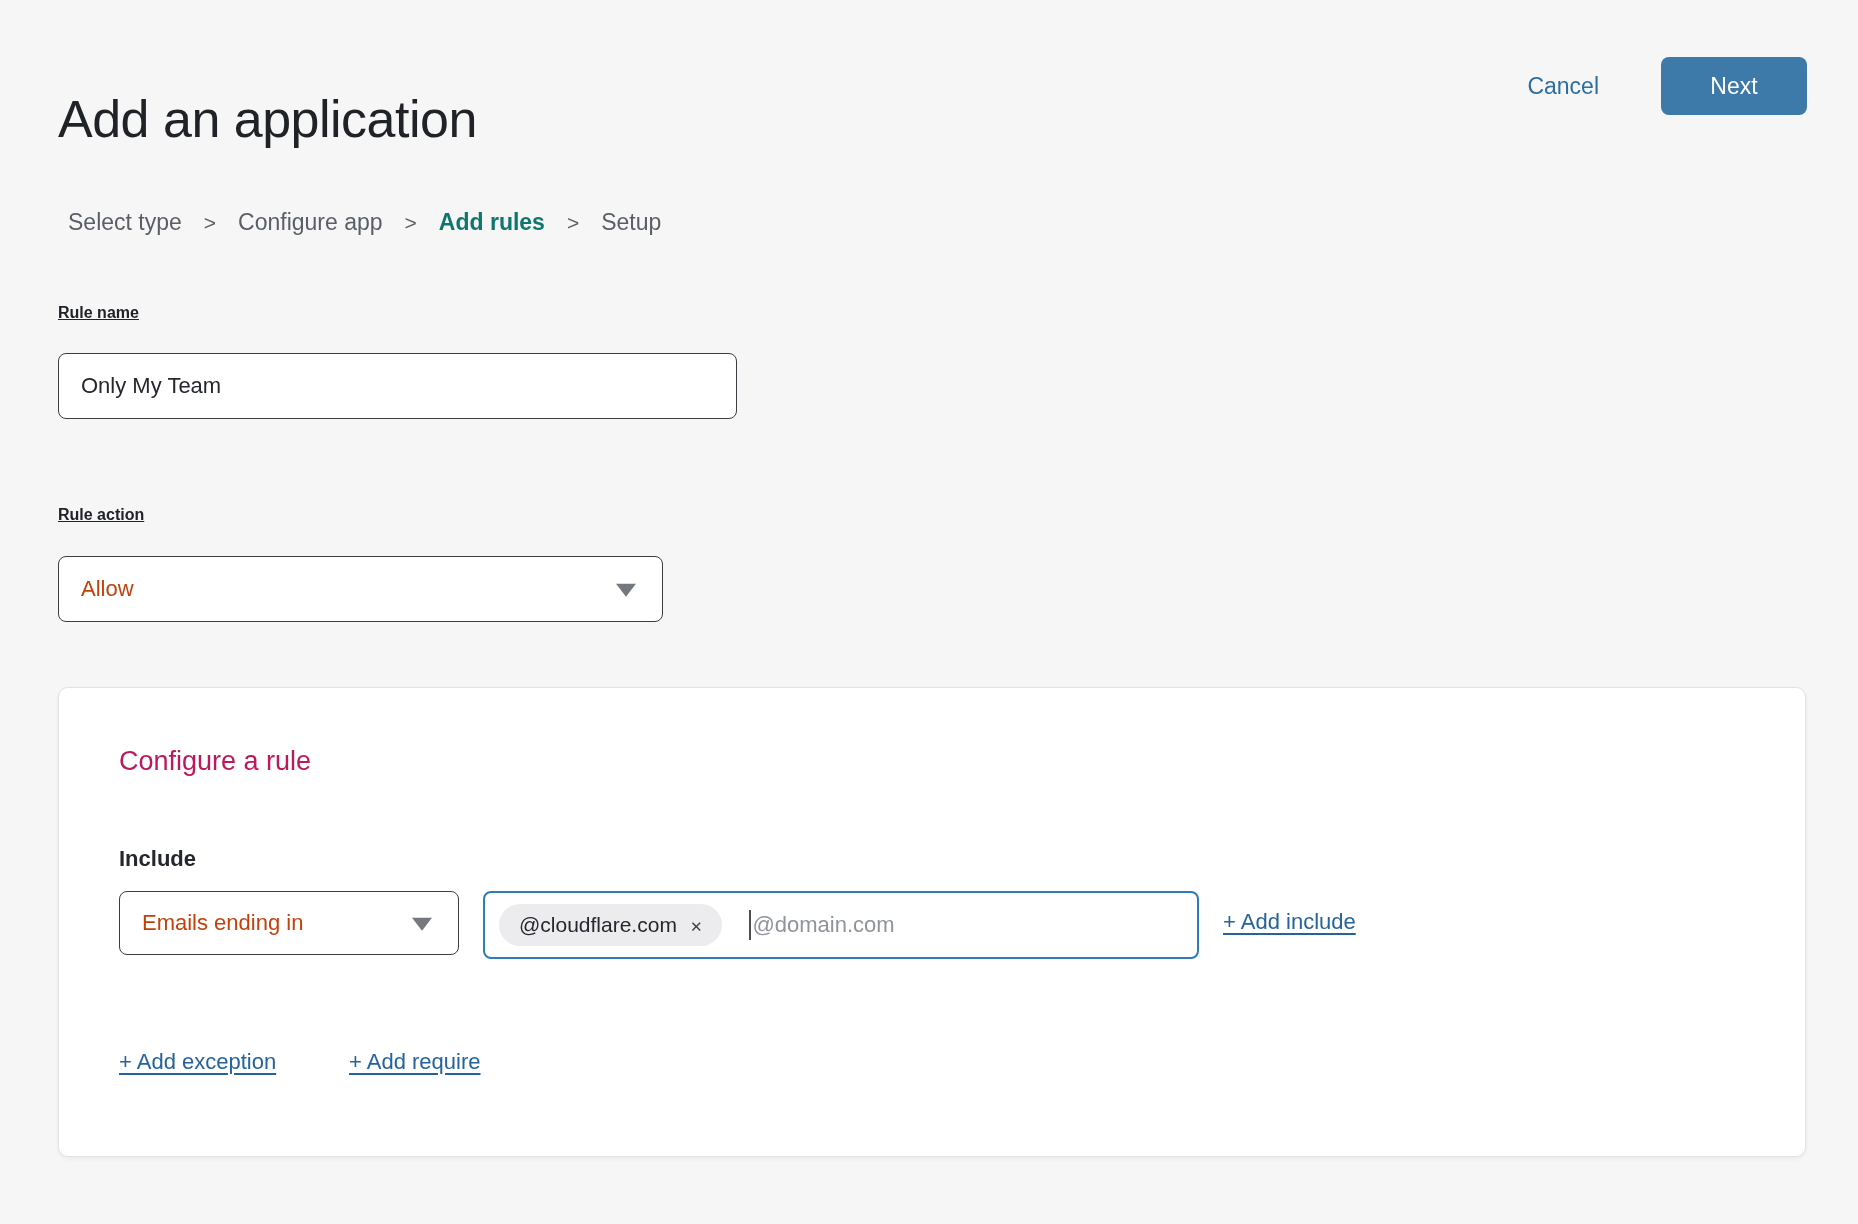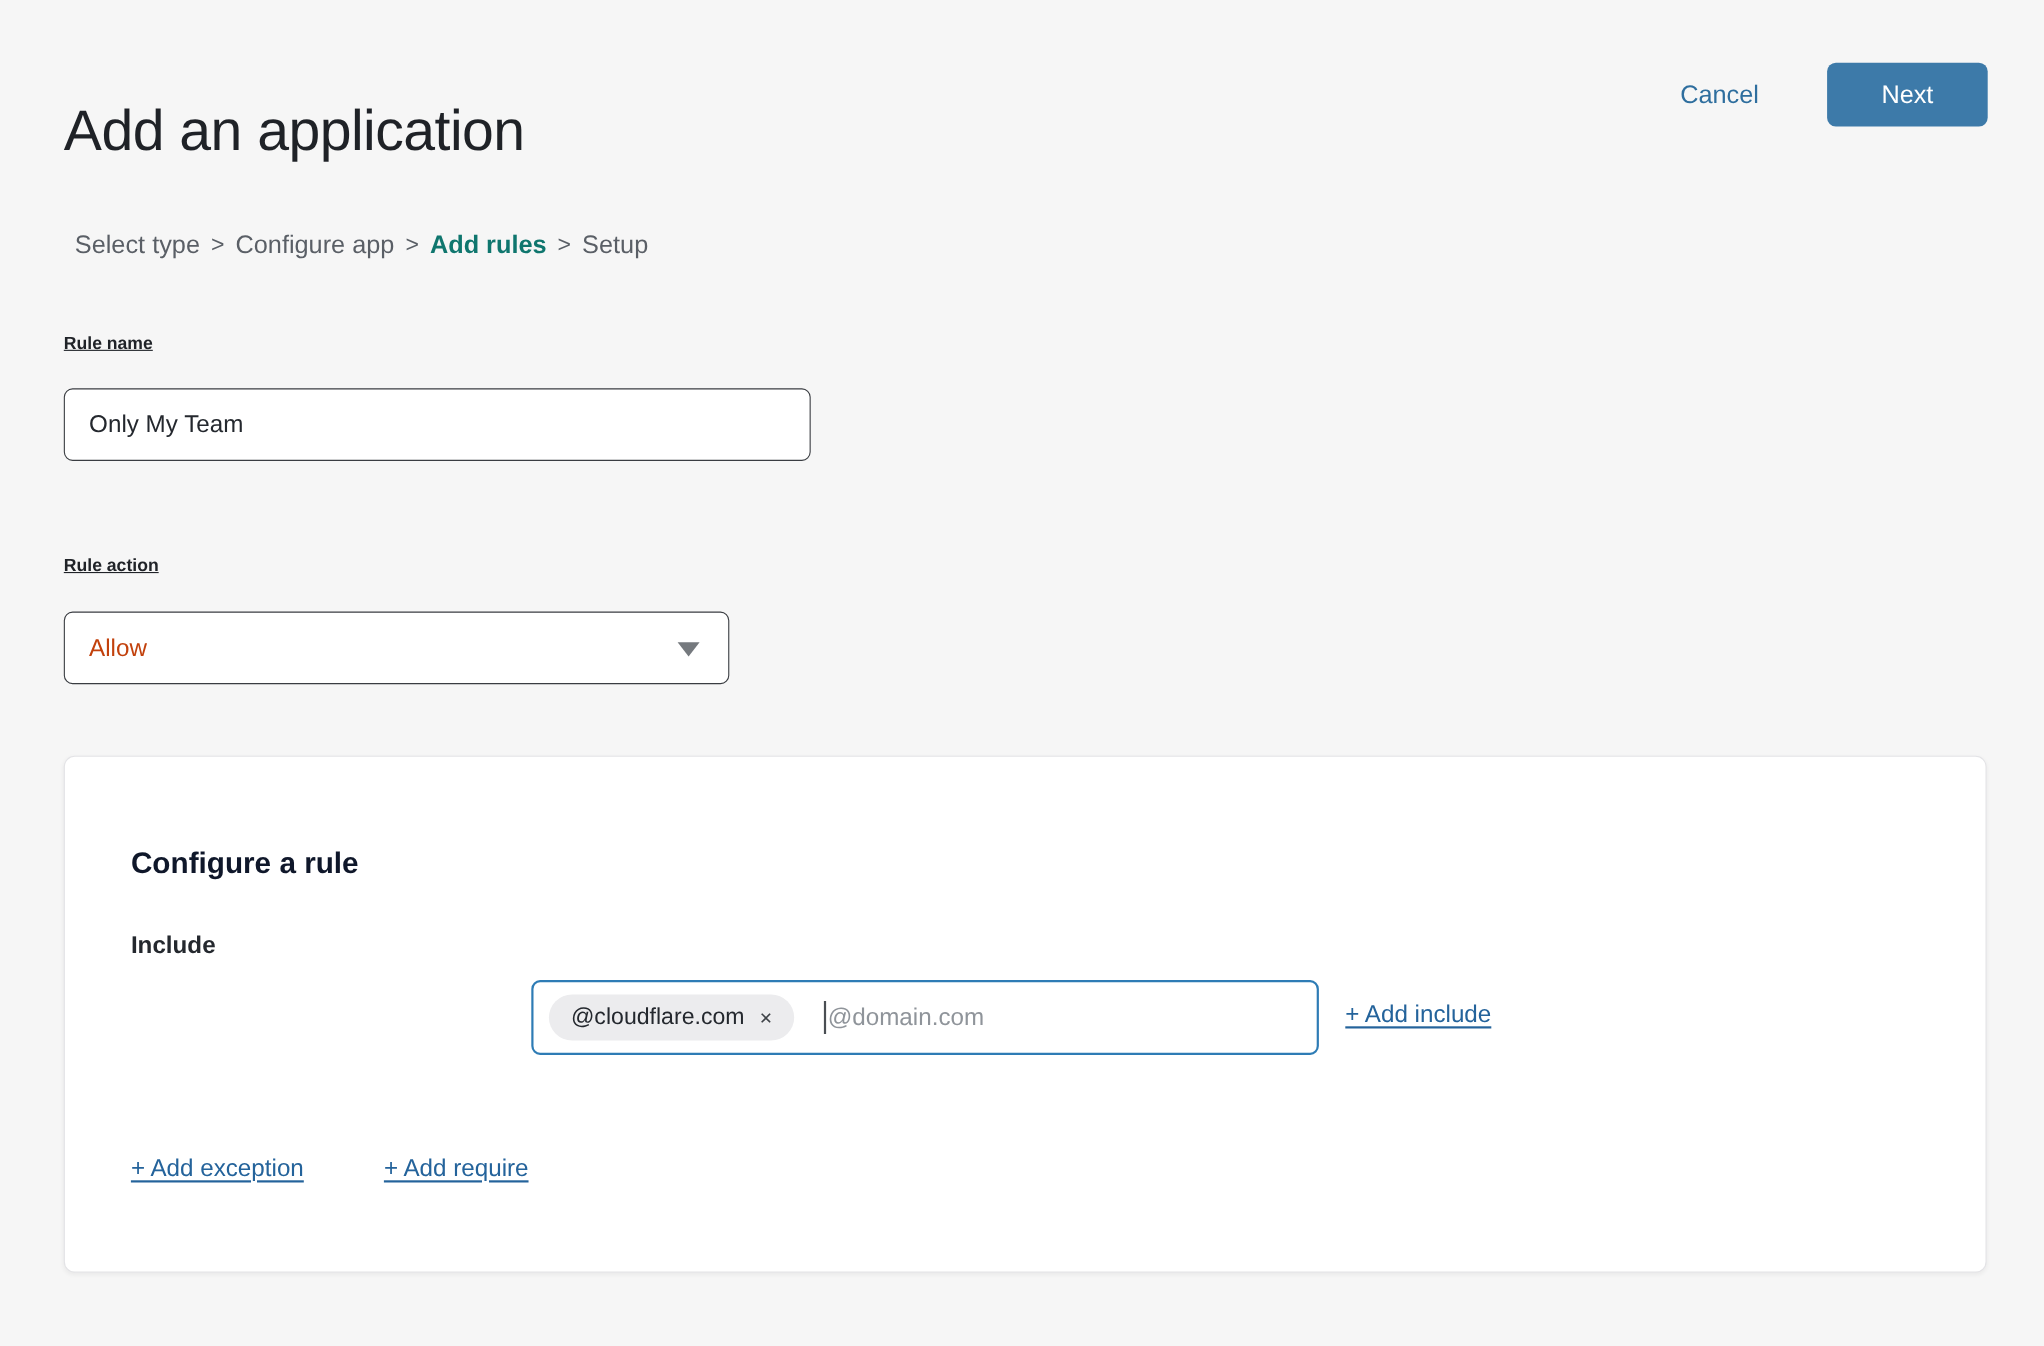--- a/index.html
+++ b/index.html
@@ -31,21 +31,21 @@
     background:#3d7aa9; color:#ffffff;
     border:none; border-radius:8px;
     font-family:inherit; font-size:23px;
     display:flex; align-items:center; justify-content:center;
     cursor:pointer;
   }
 
   
   .breadcrumb {
     position:absolute; left:68px; top:209px;
-    display:flex; align-items:center; gap:10px;
+    display:flex; align-items:center; gap:22px;
     font-size:23px; color:#5a5f66;
   }
   .crumb { cursor:pointer; }
   .crumb.active { font-weight:700; color:#0f766e; }
   .crumb-sep { font-size:21px; color:#5a5f66; }
 
   
   .field-label {
     position:absolute; font-size:16px; font-weight:700; color:#202328;
     line-height:1.2;
@@ -85,21 +85,21 @@
   
   .card {
     position:absolute; left:58px; top:687px;
     width:1748px; height:470px;
     background:#ffffff;
     border:1px solid #e3e3e6; border-radius:10px;
     box-shadow:0 2px 4px rgba(0,0,0,0.05);
   }
   .card-title {
     position:absolute; left:60px; top:58px;
-    font-size:27px; font-weight:700; color:#0f172a;margin-top:24px;
+    font-size:27px; font-weight:400; color:#be185d;
   }
   .include-label {
     position:absolute; left:60px; top:158px;
     font-size:22px; font-weight:700; color:#24282e;
   }
   .sel-include { left:60px; top:203px; width:340px; height:64px; }
 
   .tag-input {
     position:absolute; left:424px; top:203px;
     width:716px; height:68px;
@@ -166,20 +166,24 @@
   <div class="field-label lbl-rule-action">Rule action</div>
   <div class="select-box sel-rule-action">
     <span>Allow</span>
     <span class="chevron"></span>
   </div>
 
   <section class="card">
     <div class="card-title">Configure a rule</div>
     <div class="include-label">Include</div>
 
+    <div class="select-box sel-include">
+      <span>Emails ending in</span>
+      <span class="chevron"></span>
+    </div>
 
     <div class="tag-input">
       <span class="tag-pill">
         <span>@cloudflare.com</span>
         <span class="tag-close">✕</span>
       </span>
       <span class="text-caret"></span>
       <span class="tag-placeholder">@domain.com</span>
     </div>
 

